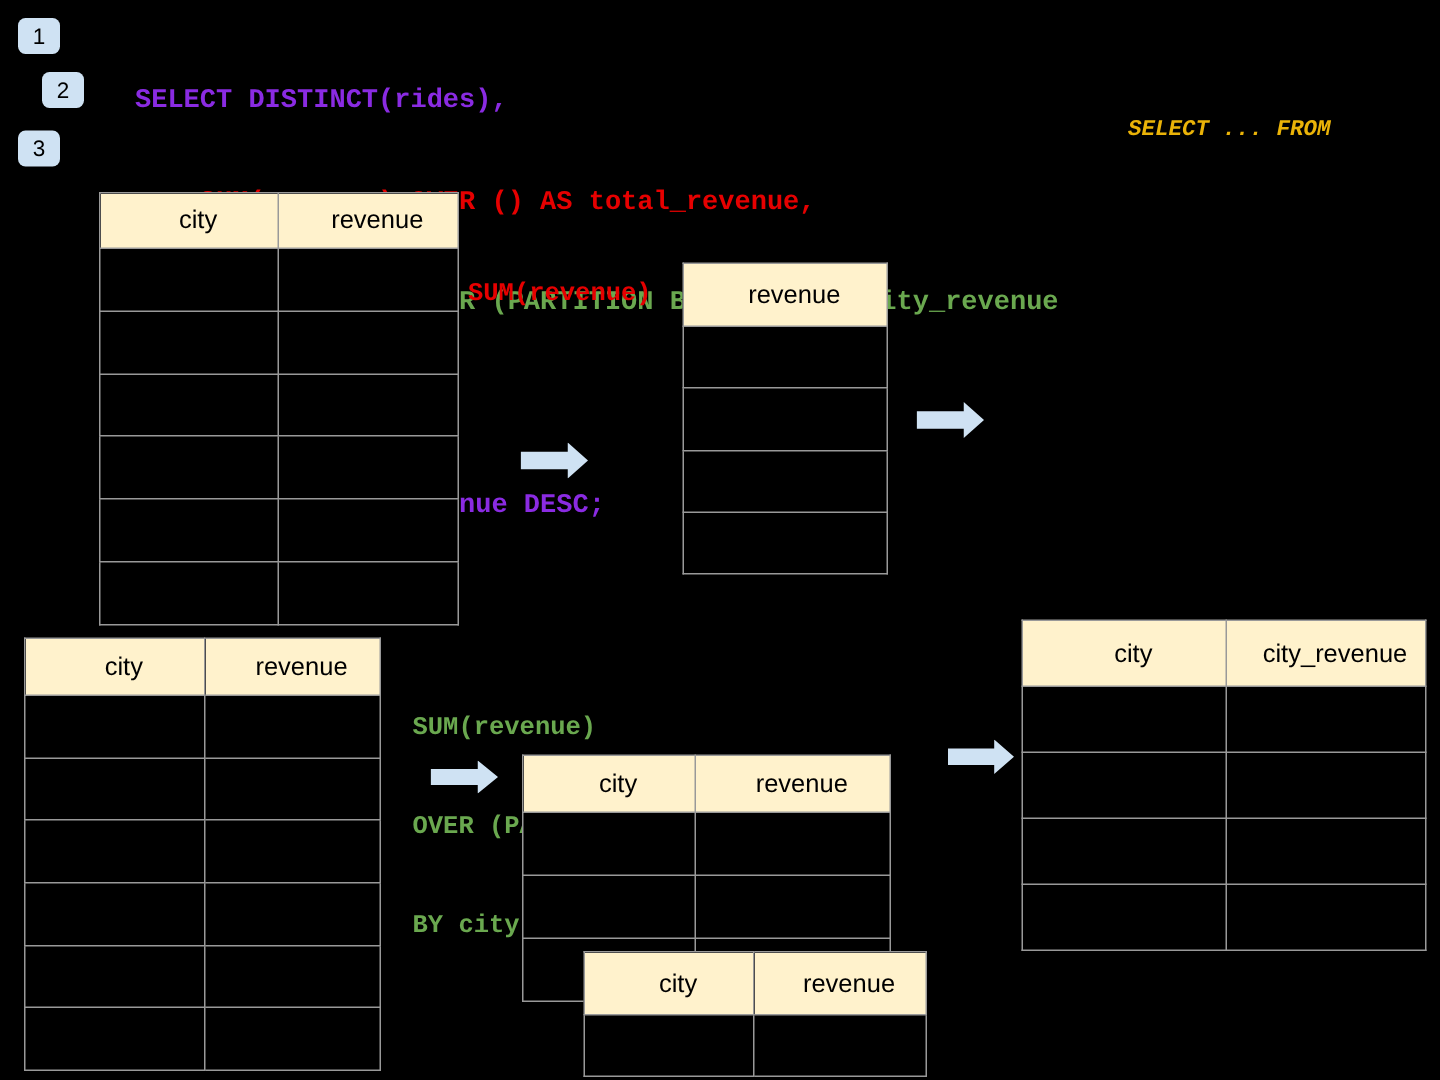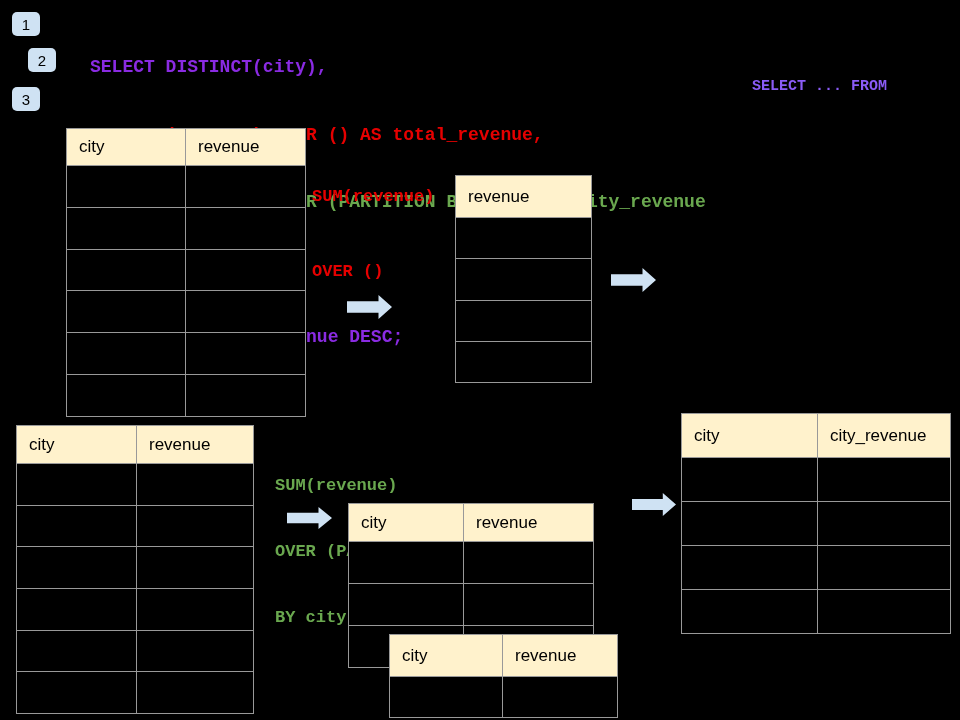--- a/index.html
+++ b/index.html
@@ -21,21 +21,21 @@
   .side-note{position:absolute;left:752px;top:34px;font:bold 15px "Liberation Mono",monospace;
         line-height:21px;white-space:pre;}
   .label{position:absolute;font:bold 17px "Liberation Mono",monospace;white-space:pre;}
   .label-total{left:312px;top:134px;line-height:25px;}
   .label-partition{left:275px;top:431px;line-height:22px;}
 
   
   .tbl{position:absolute;border-collapse:collapse;table-layout:fixed;background:#000;
        border:1px solid var(--tableBorder);}
   .tbl th{background:var(--cream);color:#000;font:17px "Liberation Sans",sans-serif;
-          font-weight:normal;text-align:left;padding:0 0 0 12px;
+          font-weight:normal;text-align:center;padding:0 0 0 12px;
           border:1px solid var(--tableBorder);overflow:hidden;}
   .tbl td{border:1px solid var(--tableBorder);padding:0;}
   .t1{left:66px;top:128px;}  .t1 thead tr{height:37px;} .t1 tbody tr{height:41.8px;}
   .t2{left:455px;top:175px;} .t2 thead tr{height:42px;} .t2 tbody tr{height:41.3px;}
   .t3{left:16px;top:425px;}  .t3 thead tr{height:38px;} .t3 tbody tr{height:41.7px;}
   .t4{left:348px;top:503px;} .t4 thead tr{height:38px;} .t4 tbody tr{height:42px;}
   .t5{left:389px;top:634px;} .t5 thead tr{height:42px;} .t5 tbody tr{height:41px;}
   .t6{left:681px;top:413px;} .t6 thead tr{height:44px;} .t6 tbody tr{height:44px;}
 
   
@@ -55,34 +55,33 @@
       <span>1</span>
     </div>
   <div class="badge b2">
       <span>2</span>
     </div>
   <div class="badge b3">
       <span>3</span>
     </div>
 
   <div class="code">
-    <div style="color: rgb(138, 43, 226);">SELECT DISTINCT(city),</div>
+    <div style="color: rgb(138, 43, 226);">SELECT DISTINCT(rides),</div>
     <div style="color: rgb(230, 0, 0);">    SUM(revenue) OVER () AS total_revenue,</div>
     <div style="color: rgb(106, 168, 79);">    SUM(revenue) OVER (PARTITION BY city) as city_revenue</div>
     <div style="color: rgb(138, 43, 226);">  FROM rides</div>
     <div style="color: rgb(138, 43, 226);">  ORDER by city_revenue DESC;</div>
   </div>
 
-  <div class="side-note" style="color: #8b5cf6;">
+  <div class="side-note" style="color: #eab308; font-style: italic;">
     <div>SELECT ... FROM</div>
   </div>
 
   <div class="label label-total" style="color: rgb(230, 0, 0);">
     <div>SUM(revenue)</div>
-    <div>OVER ()</div>
   </div>
 
   <div class="label label-partition" style="color: rgb(106, 168, 79);">
     <div>SUM(revenue)</div>
     <div>OVER (PARTITION</div>
     <div>BY city)</div>
   </div>
 
   <table class="tbl t1">
     <colgroup>

